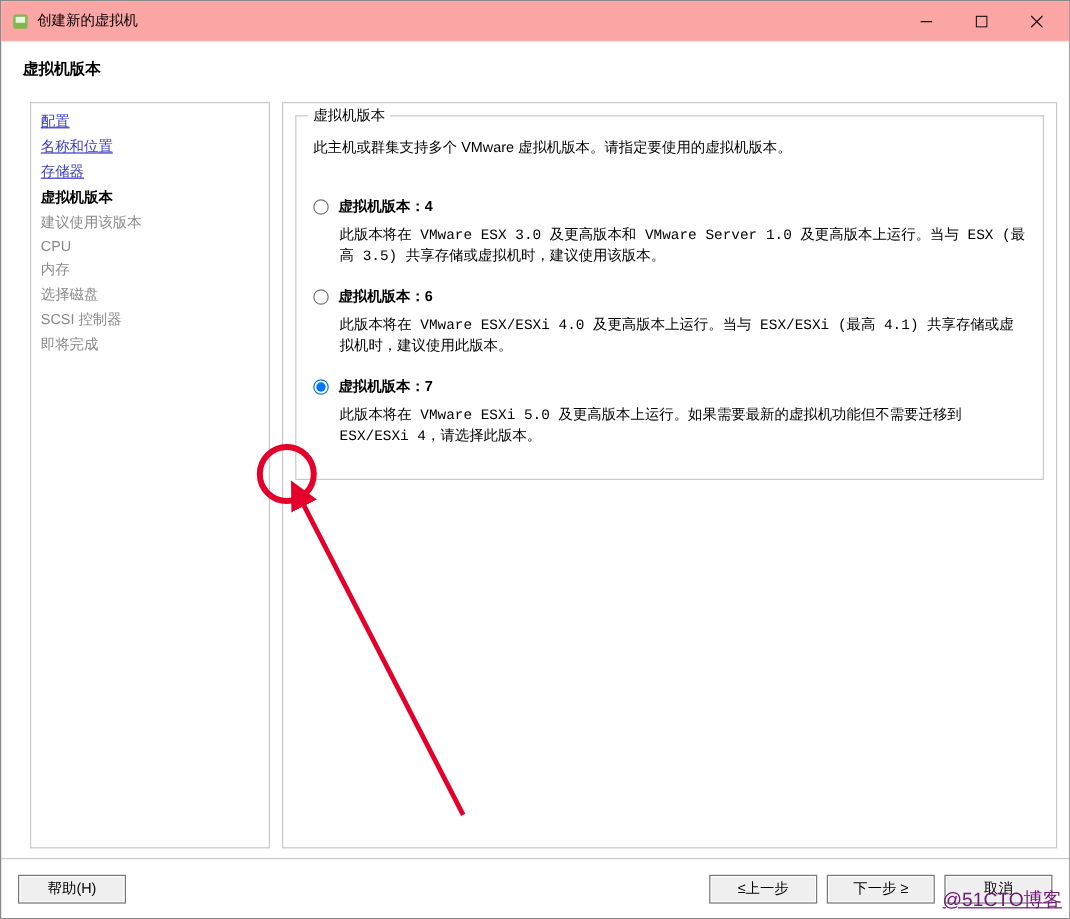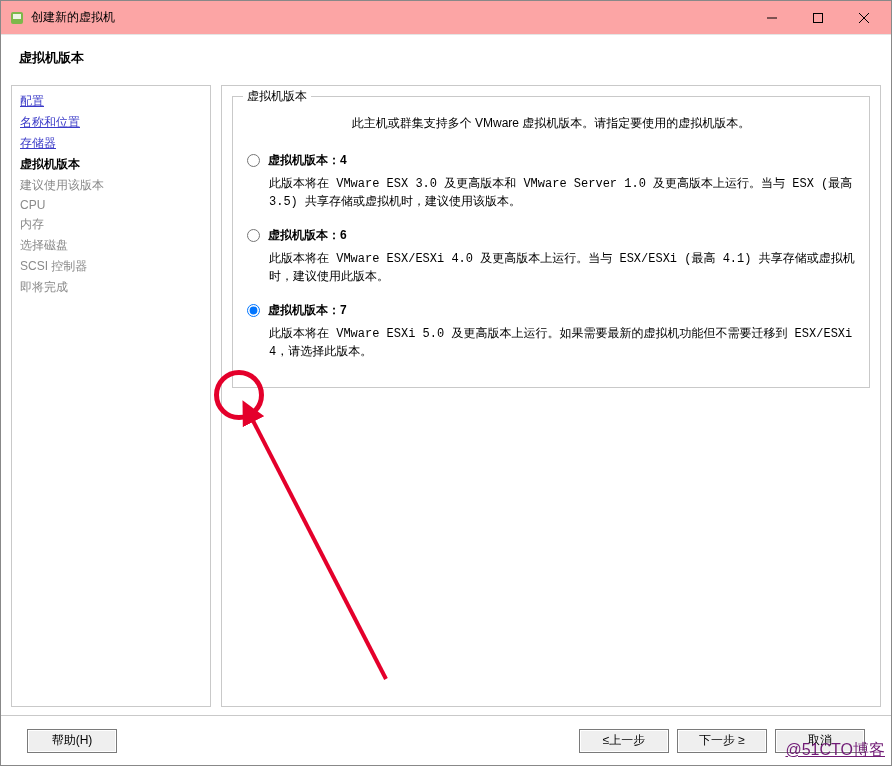--- a/index.html
+++ b/index.html
@@ -40,21 +40,21 @@
   }
   .header {
     padding: 14px 18px 18px 18px;
   }
   .header .h-title {
     font-size: 13px; font-weight: bold;
   }
   .body {
     flex: 1;
     display: flex;
-    padding: 0 10px 8px 10px;
+    padding: 0 10px 8px 24px;
     gap: 10px;
     min-height: 0;
   }
   .sidebar {
     width: 200px;
     border: 1px solid #c9c9c9;
     background: #fff;
     padding: 6px 8px;
     display: flex; flex-direction: column;
     gap: 2px;
@@ -84,42 +84,41 @@
     padding: 18px 14px 10px 14px;
   }
   .fieldset .legend {
     position: absolute;
     top: -9px; left: 10px;
     background: #fff;
     padding: 0 4px;
     font-size: 12px;
   }
   .fieldset .desc {
-    margin-bottom: 20px;
-    text-align: center;
+    margin-bottom: 32px;
   }
   .opt {
     margin: 10px 0 16px 0;
   }
   .opt-row {
     display: flex; align-items: center; gap: 8px;
   }
   .opt-row input[type=radio] { margin: 0; }
   .opt-label { font-weight: bold; }
   .opt-text {
     margin: 6px 0 0 22px;
     line-height: 1.5;
     font-family: Liberation Mono, monospace;
   }
   .footer {
     height: 50px;
     border-top: 1px solid #c9c9c9;
     display: flex;
     align-items: center;
-    padding: 0 26px;
+    padding: 0 14px;
     gap: 8px;
   }
   .footer .spacer { flex: 1; }
   .btn {
     min-width: 90px;
     height: 24px;
     border: 1px solid #7a7a7a;
     background: #efefef;
     box-shadow: inset 0 0 0 1px #fff;
     font-size: 12px;

